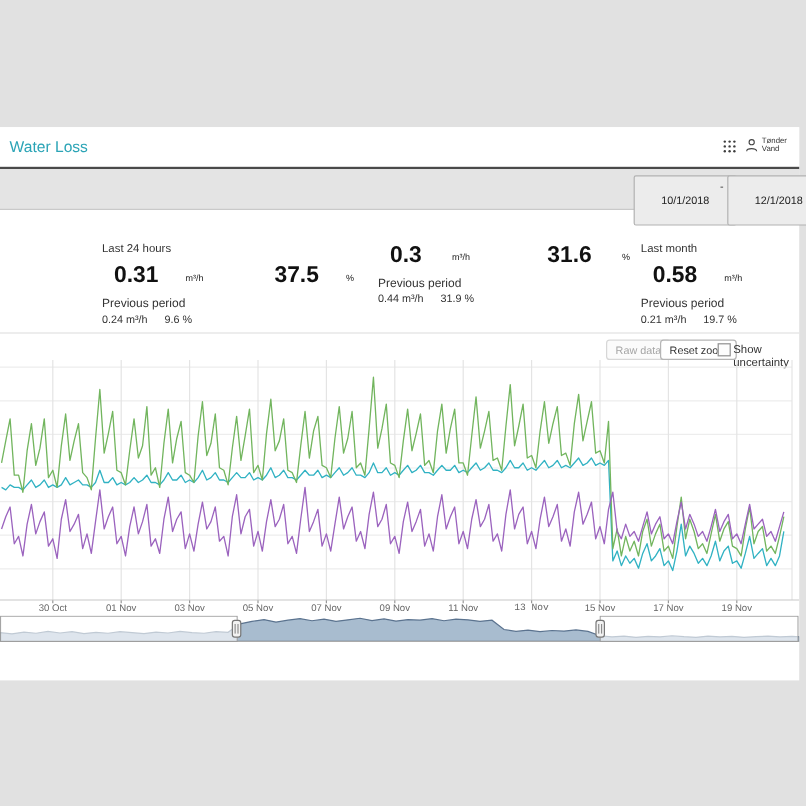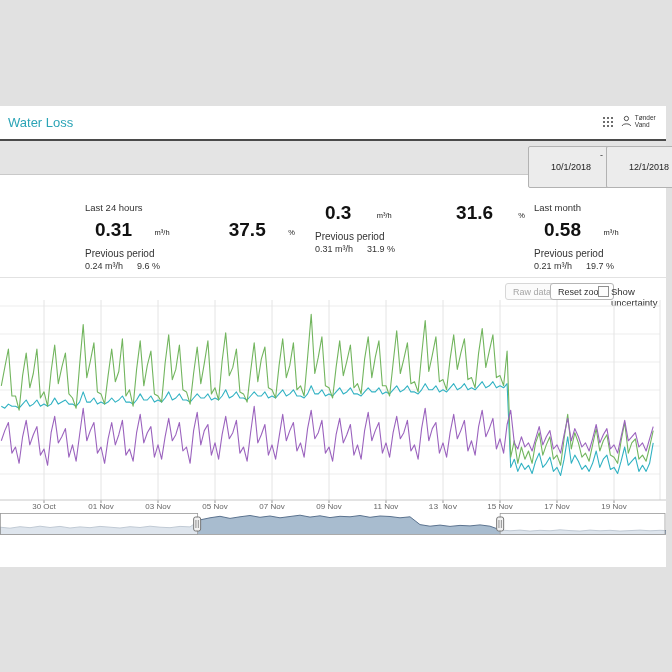--- a/index.html
+++ b/index.html
@@ -90,21 +90,21 @@
 
     <div class="stat-card" style="left:280px;">
       <div class="stat-nums">
         <span class="big">0.3</span>
         <span class="unit">m³/h</span>
         <span class="gap"></span>
         <span class="big">31.6</span>
         <span class="unit">%</span>
       </div>
       <div class="prev-label">Previous period</div>
-      <div class="prev-vals"><span>0.31 m³/h</span><span class="prev-pct">31.9 %</span></div>
+      <div class="prev-vals"><span>0.44 m³/h</span><span class="prev-pct">31.9 %</span></div>
     </div>
 
     <div class="stat-card" style="left:499px;">
       <div class="stat-label">Last month</div>
       <div class="stat-nums">
         <span class="big">0.58</span>
         <span class="unit">m³/h</span>
         <span class="gap"></span>
         <span class="big">31.5</span>
         <span class="unit">%</span>

